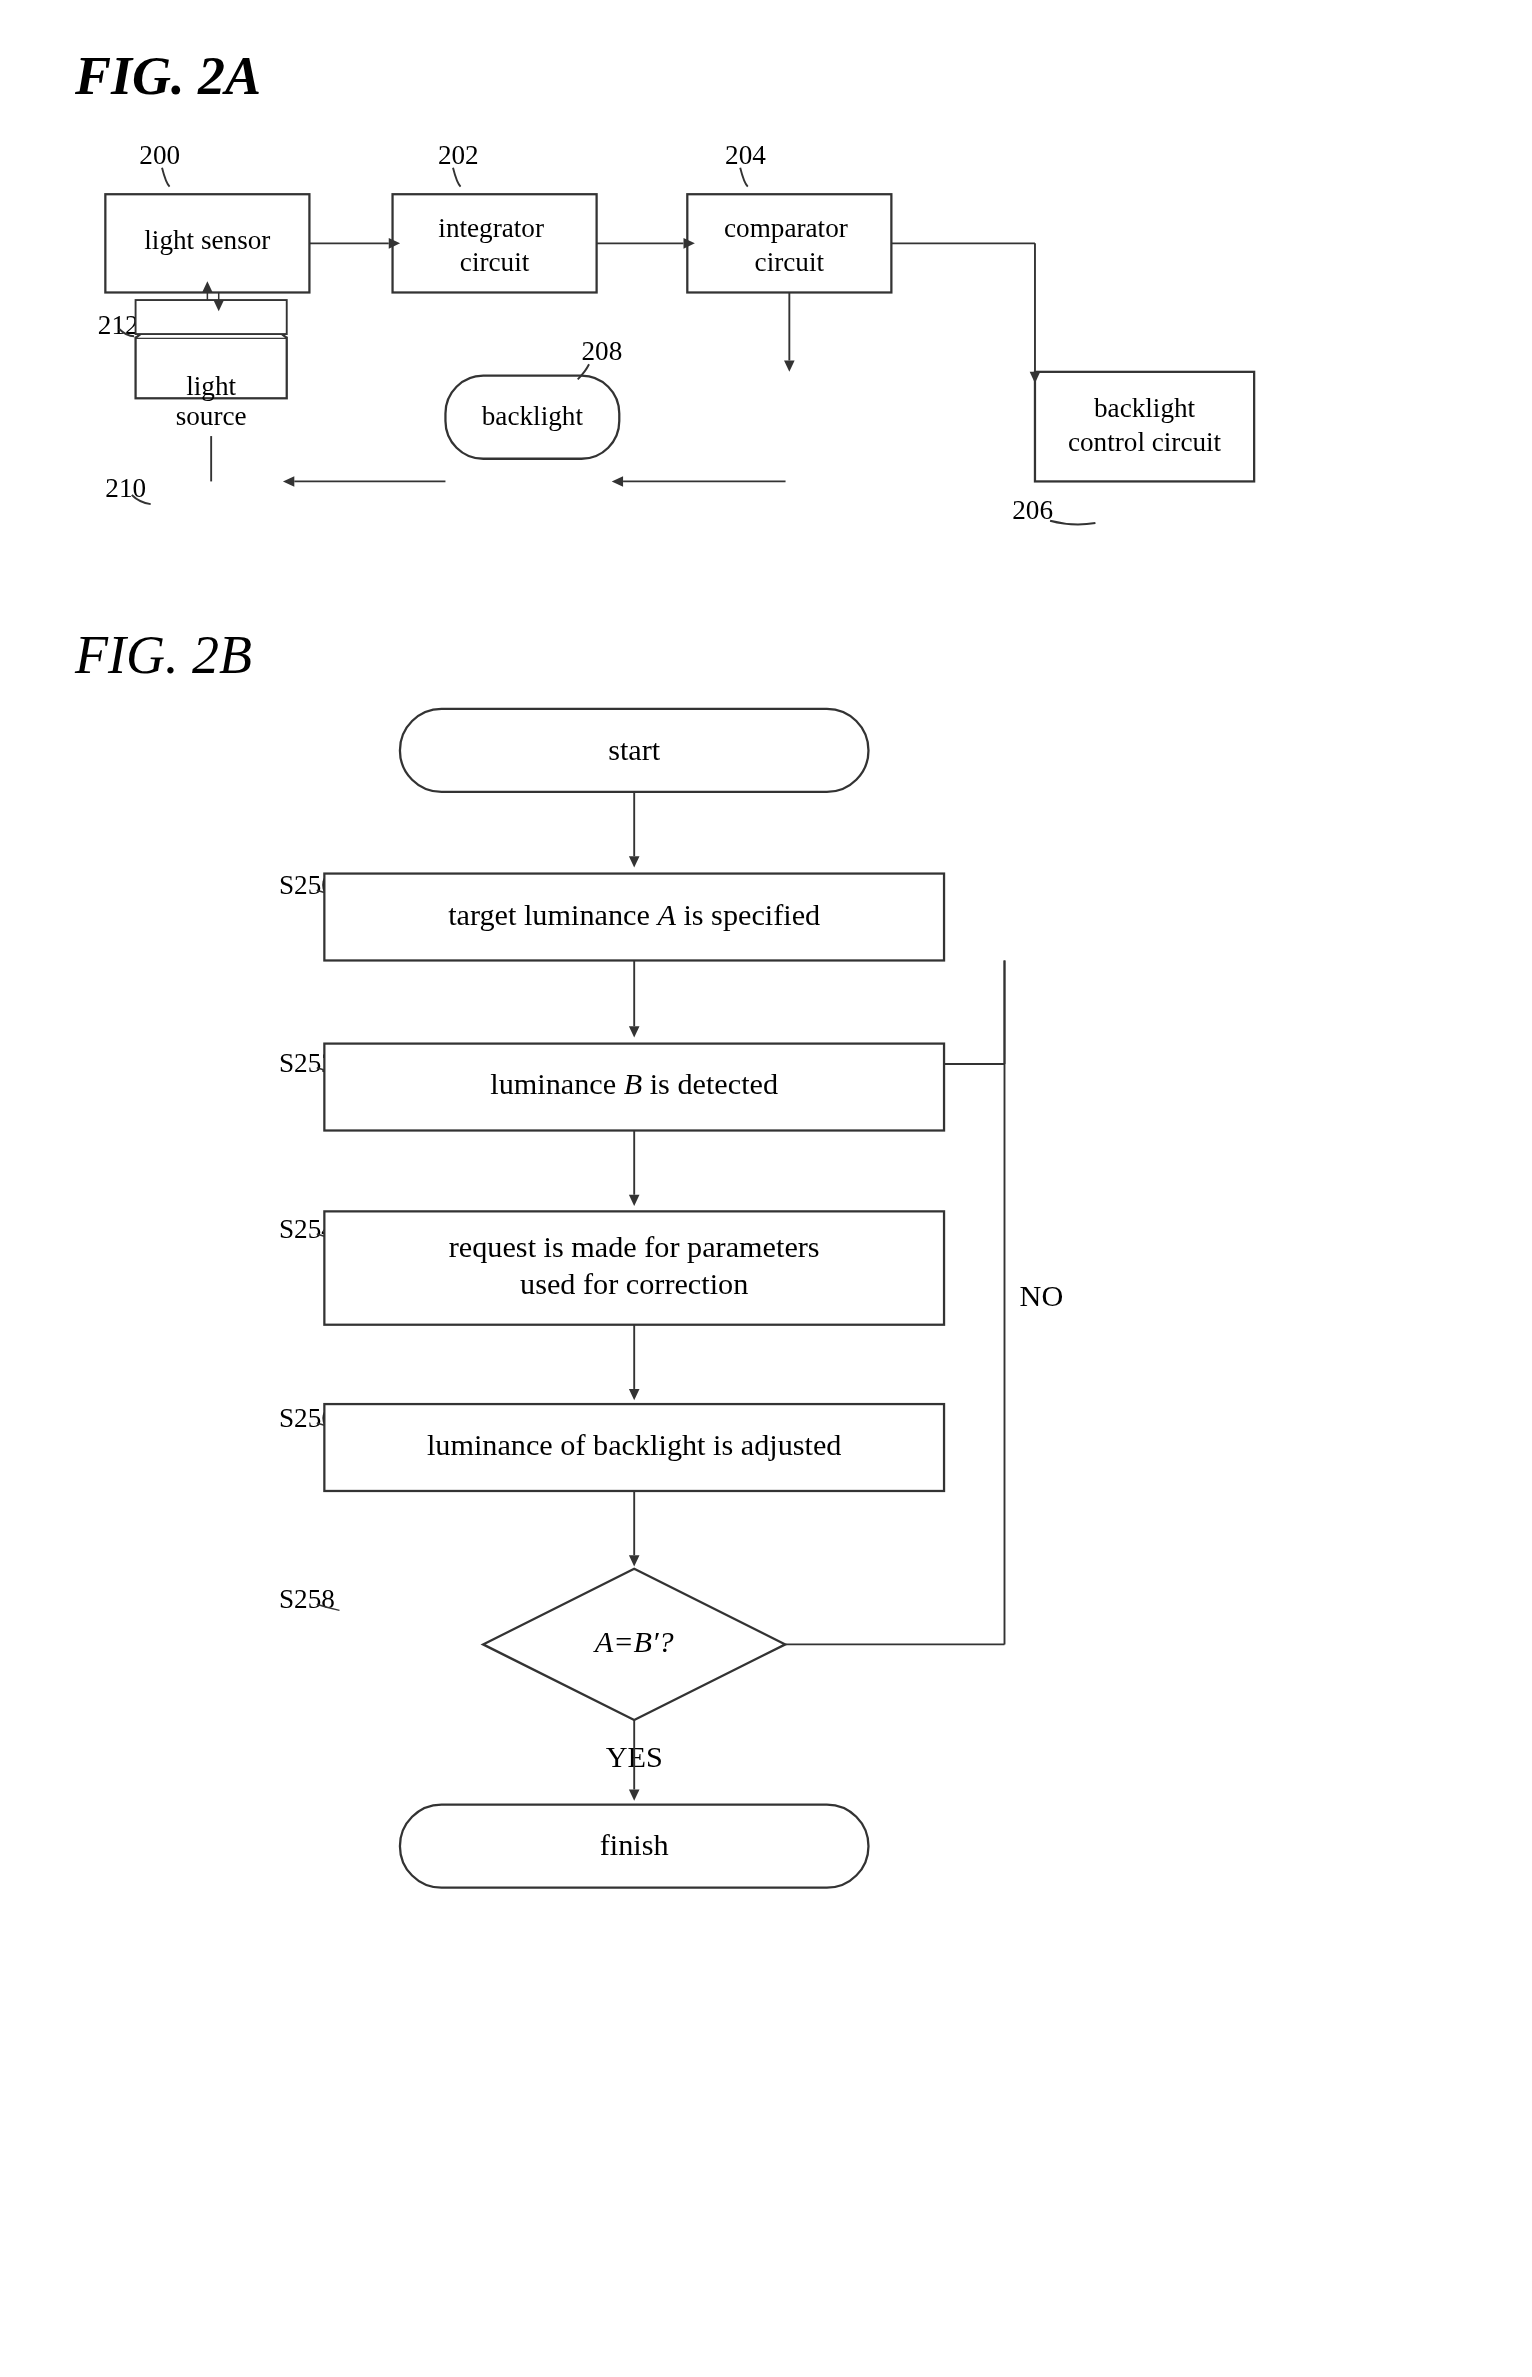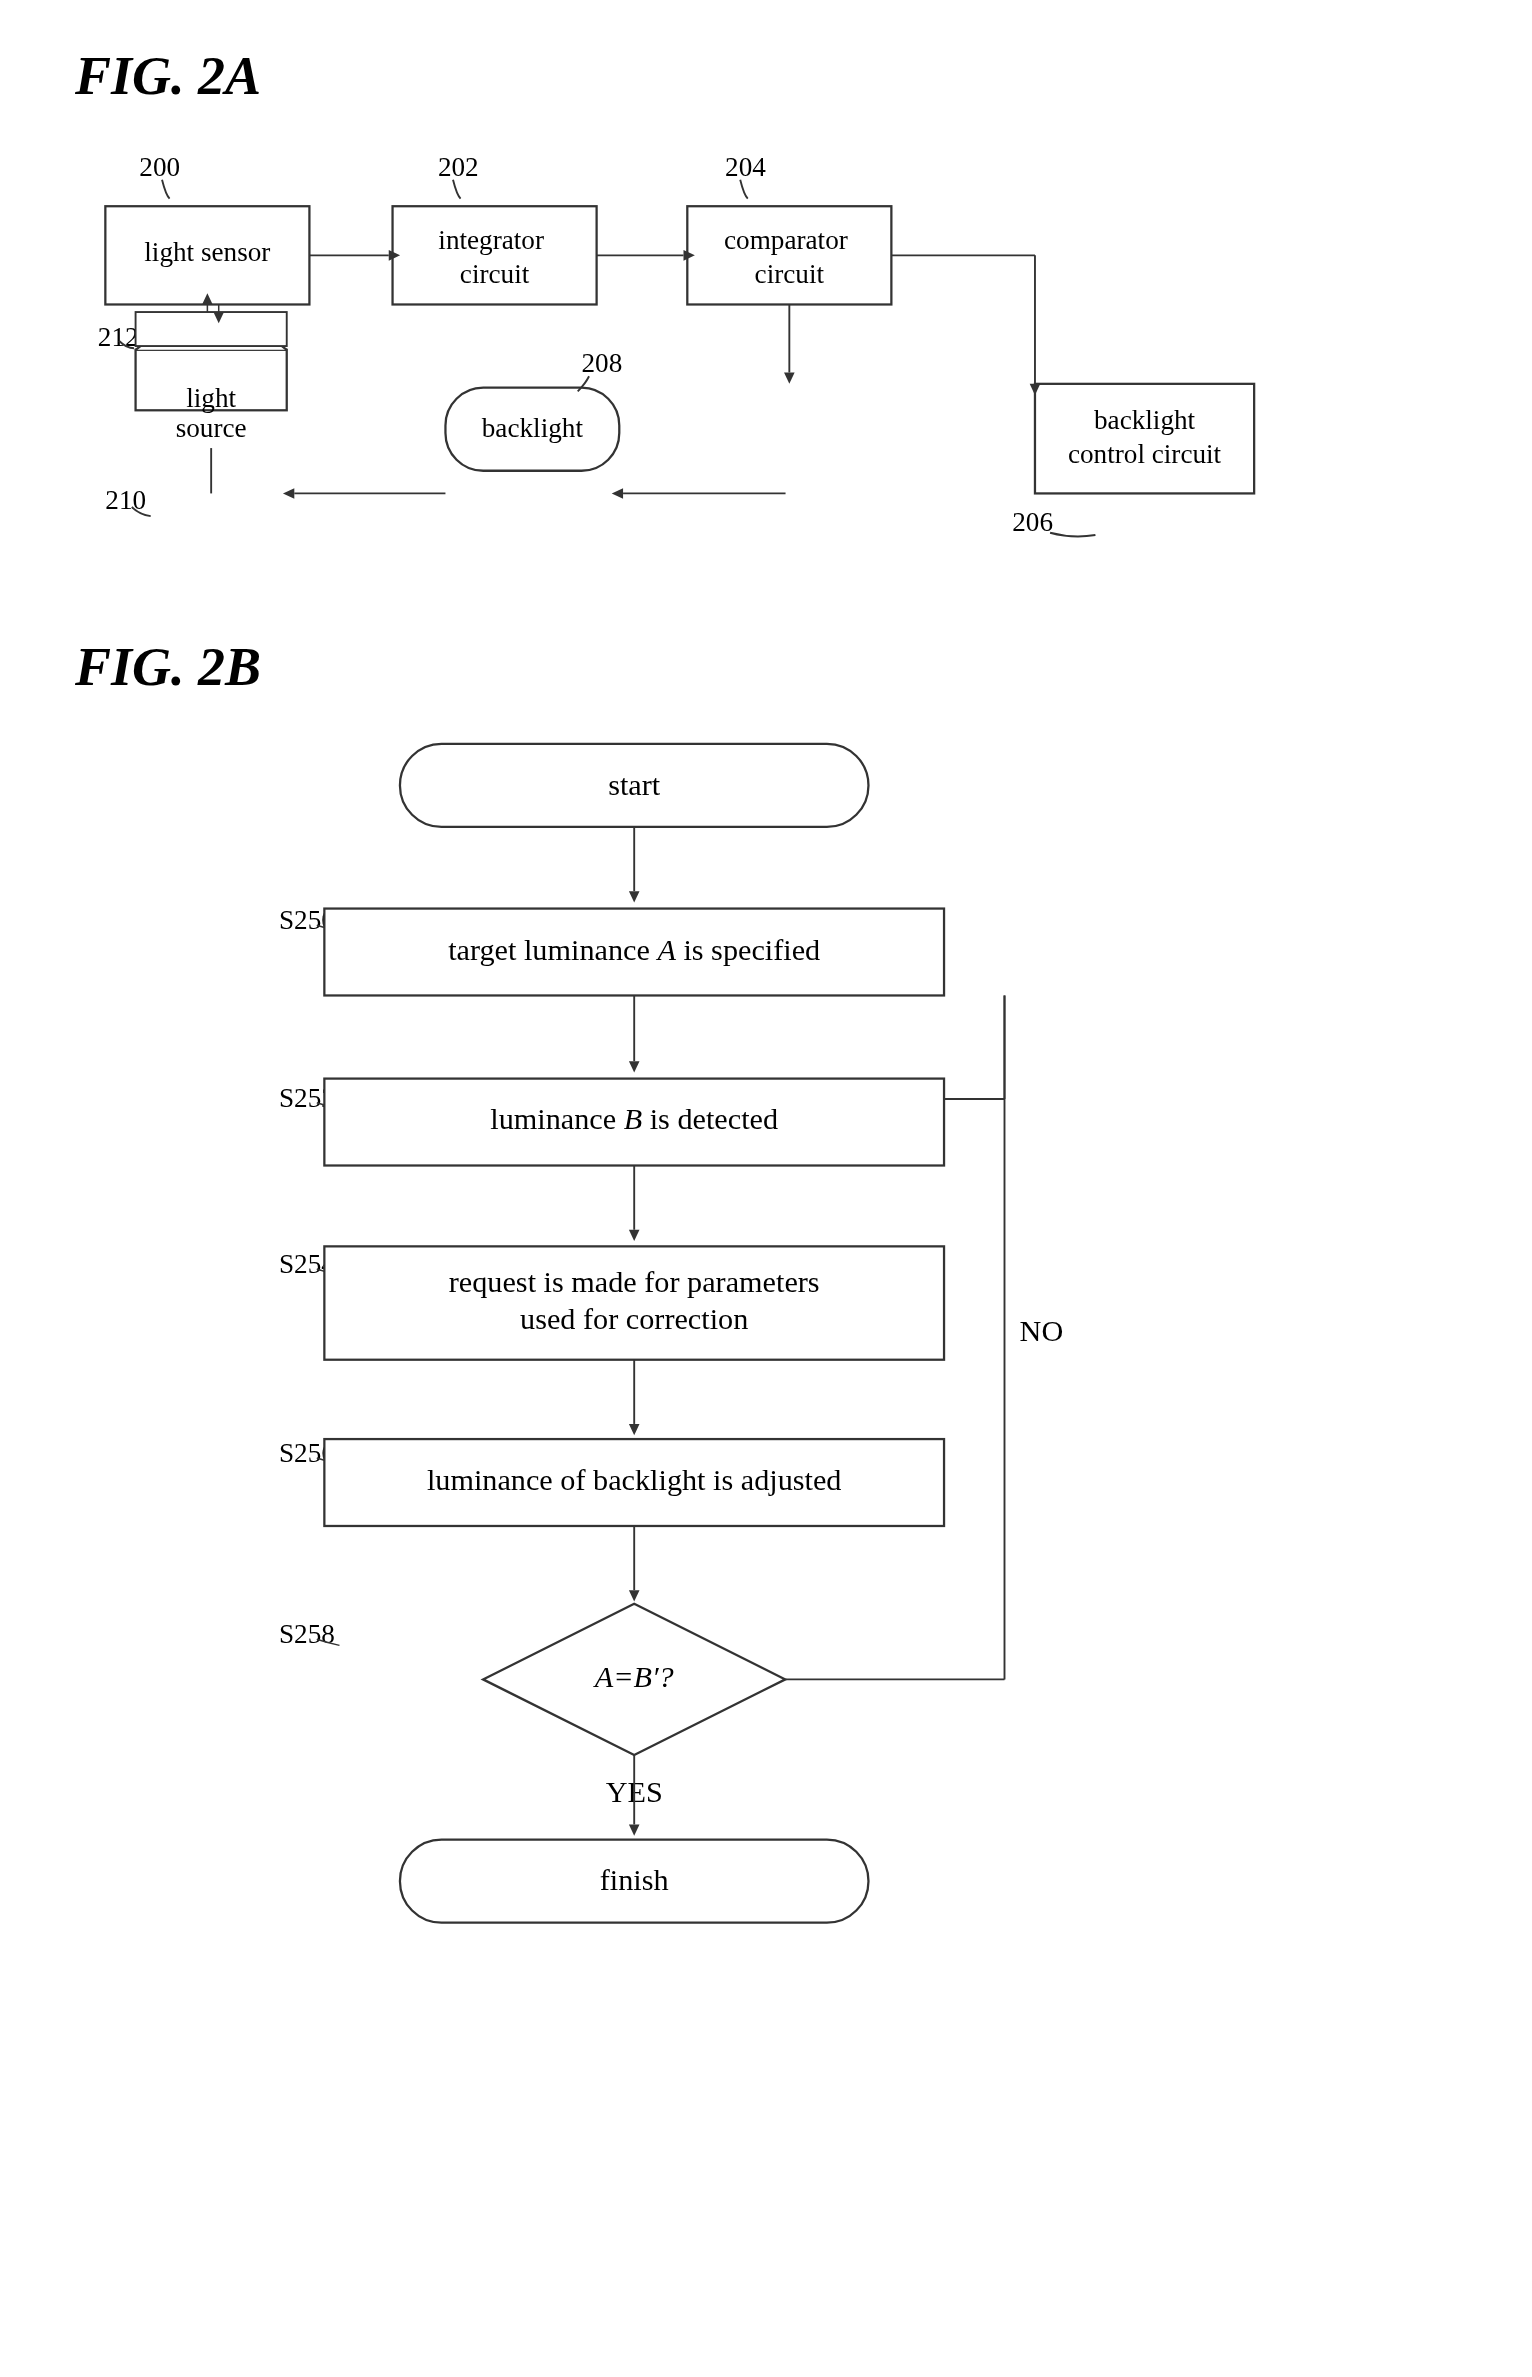--- a/index.html
+++ b/index.html
@@ -26,21 +26,21 @@
       height: 453px;
       margin-bottom: 45px;
       text-align: center;
     }
   </style>
 </head>
 <body>
 
 <div class="page">
 
-  <div style="font-size:54px; font-weight:bold; font-style:italic; margin-bottom:31px; padding-left:15px;">
+  <div style="font-size:54px; font-weight:bold; font-style:italic; margin-bottom:19px; padding-left:15px;">
     <span>FIG. 2A</span>
   </div>
 
   <div class="fig2a-container">
     <svg viewBox="0 0 1900 620" width="1436" height="469">
 
       <text x="105" y="50" font-size="36" font-family="Times New Roman, serif">200</text>
       <path d="M 135 55 Q 140 75 145 80" stroke="#333" stroke-width="2.5" fill="none"></path>
 
       <text x="500" y="50" font-size="36" font-family="Times New Roman, serif">202</text>
@@ -117,21 +117,21 @@
       <path d="M 1310 522 Q 1340 530 1370 525" stroke="#333" stroke-width="2.5" fill="none"></path>
 
       <line x1="1100" y1="155" x2="1290" y2="155" stroke="#333" stroke-width="2.5"></line>
       <line x1="1290" y1="155" x2="1290" y2="325" stroke="#333" stroke-width="2.5"></line>
       <polygon points="1283,325 1290,340 1297,325" fill="#333"></polygon>
 
       <line x1="1435" y1="470" x2="1435" y2="470" stroke="#333" stroke-width="2.5"></line>
     </svg>
   </div>
 
-  <div style="font-size:54px; font-weight:bold; font-style:italic; margin-bottom:23px; padding-left:15px; margin-top:15px;">
+  <div style="font-size:54px; font-weight:normal; font-style:italic; padding-left:15px; margin-top:15px;">
     <span>FIG. 2B</span>
   </div>
 
   <div style="position:relative; width:1436px; height:1814px;">
     <svg viewBox="0 0 1400 2400" width="1058" height="1814" style="margin-left:151px;">
 
       <rect x="250" y="30" width="620" height="110" rx="55" ry="55" stroke="#333" stroke-width="3" fill="#fff"></rect>
       <text x="560" y="98" font-size="40" font-family="Times New Roman, serif" text-anchor="middle">start</text>
 
       <line x1="560" y1="140" x2="560" y2="225" stroke="#333" stroke-width="2.5"></line>

